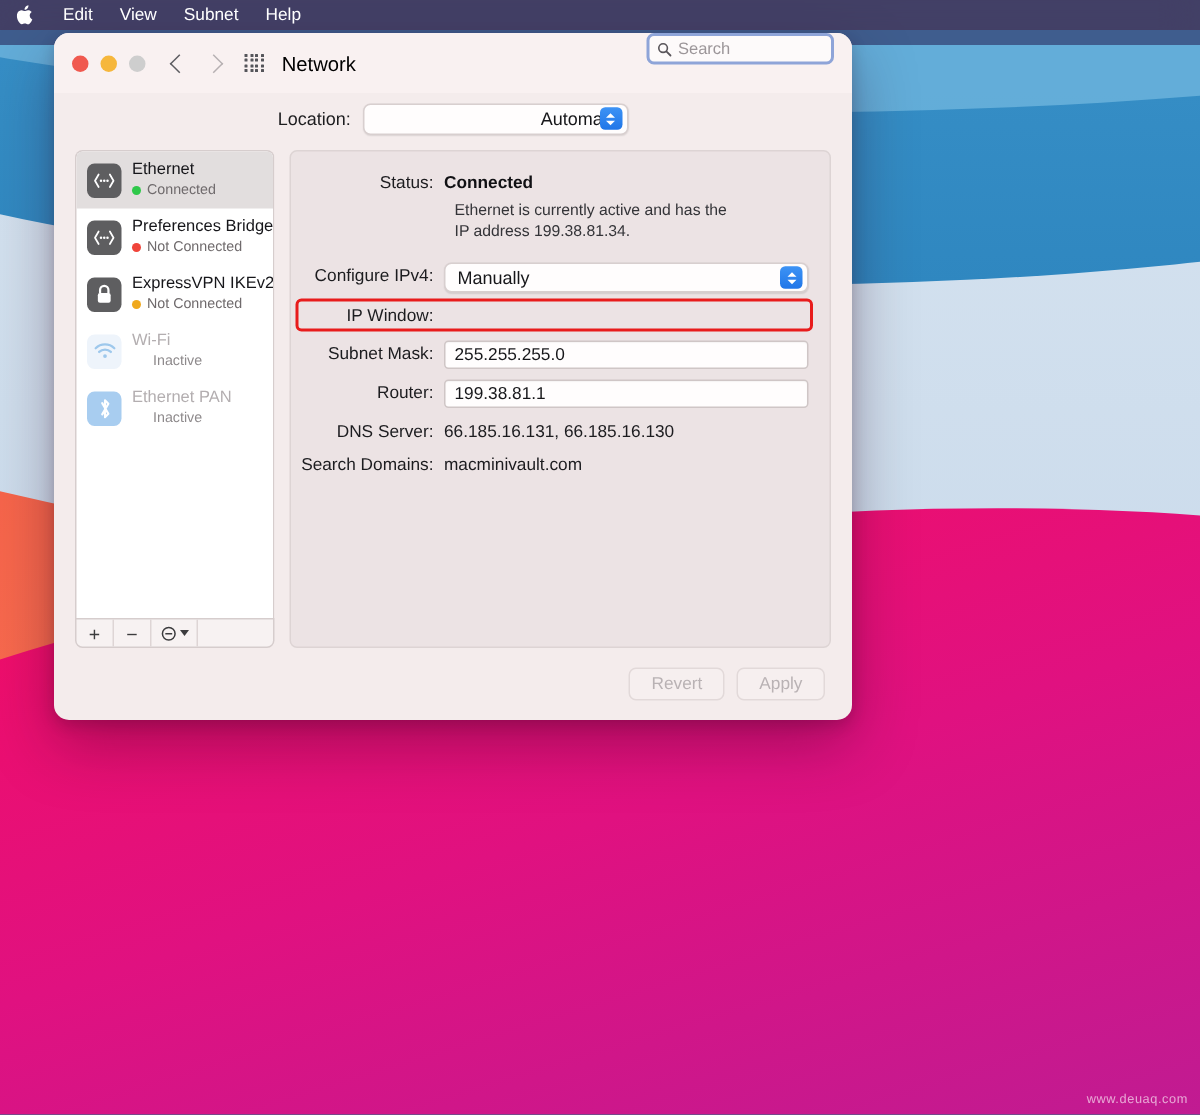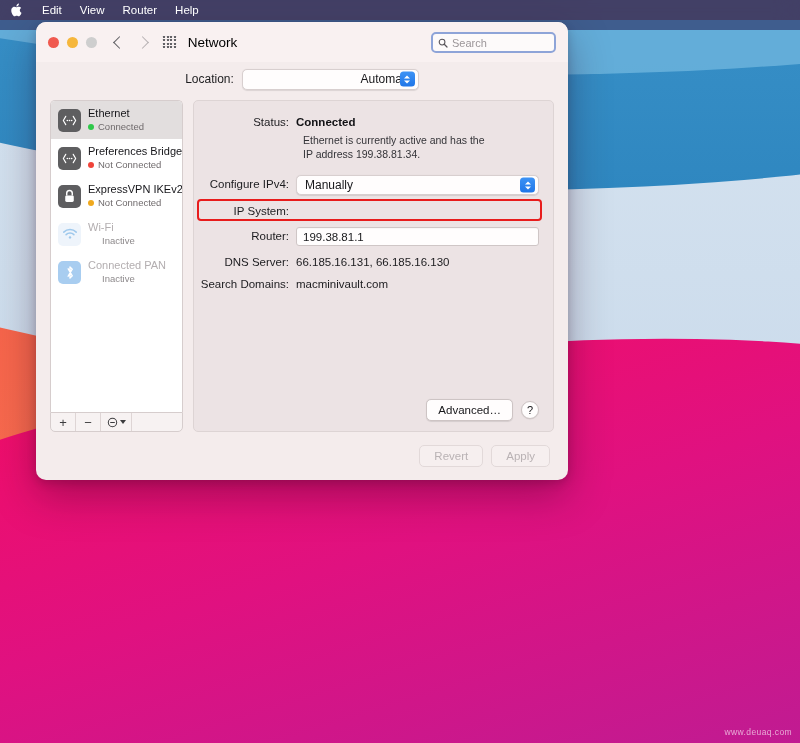--- a/index.html
+++ b/index.html
@@ -171,21 +171,21 @@
 
   #win-title {
     font-size: 13.5px;
     color: #000000;
     font-weight: 500;
   }
 
   #search-box {
     position: absolute;
     right: 12px;
-    top: 10px;
+    top: 0;
     width: 125px;
     height: 21px;
     background: #fdfafa;
     border-radius: 5px;
     border: 2px solid #8ea4d8;
     display: flex;
     align-items: center;
     padding: 0 5px;
   }
   #search-box svg { width: 10px; height: 10px; flex: none; }
@@ -484,21 +484,21 @@
 </div>
 
 <div id="menubar">
   <div class="apple-logo">
     <svg viewBox="0 0 24 28">
         <path d="M17.6 14.9c0-3.2 2.6-4.7 2.7-4.8-1.5-2.2-3.8-2.5-4.6-2.5-2-.2-3.8 1.1-4.8 1.1s-2.5-1.1-4.1-1.1c-2.1 0-4.1 1.2-5.2 3.1-2.2 3.8-.6 9.5 1.6 12.6 1.1 1.5 2.3 3.2 4 3.1 1.6-.1 2.2-1 4.1-1s2.5 1 4.2 1c1.7 0 2.8-1.5 3.9-3.1 1.2-1.8 1.7-3.5 1.7-3.6-.1 0-3.3-1.3-3.5-4.8zM14.6 5.2c.9-1.1 1.5-2.6 1.3-4.1-1.3.1-2.9.9-3.8 2-.8 1-1.5 2.5-1.3 4 1.4.1 2.9-.8 3.8-1.9z"></path>
       </svg>
   </div>
   <div class="menu-item">Edit</div>
   <div class="menu-item">View</div>
-  <div class="menu-item">Router</div>
+  <div class="menu-item">Subnet</div>
   <div class="menu-item">Help</div>
 </div>
 
 <div id="prefs-window">
 
   <div id="titlebar">
     <div class="traffic">
       <div class="tl red"></div>
       <div class="tl yellow"></div>
       <div class="tl green"></div>
@@ -620,21 +620,21 @@
           </div>
         </div>
 
         <div class="svc dim">
           <div class="svc-icon blue">
             <svg width="10" height="15" viewBox="0 0 10 16">
               <path d="M3 4 L7.4 11.6 L5 14 V2 L7.4 4.4 L3 12" fill="none" stroke="#fff" stroke-width="1.5" stroke-linejoin="round" stroke-linecap="round"></path>
             </svg>
           </div>
           <div class="svc-text">
-            <div class="svc-name">Connected PAN</div>
+            <div class="svc-name">Ethernet PAN</div>
             <div class="svc-status">Inactive</div>
           </div>
         </div>
 
       </div>
 
       <div id="sidebar-foot">
         <div class="sfbtn">+</div>
         <div class="sfbtn">−</div>
         <div class="sfbtn wide">
@@ -662,45 +662,45 @@
         <div class="popup" id="ipv4-popup">
           <span>Manually</span>
           <span class="stepper">
             <span class="car up"></span>
               <span class="car down"></span>
           </span>
         </div>
       </div>
 
       <div class="frow highlight">
-        <div class="flabel">IP System:</div>
-      </div>
-
+        <div class="flabel">IP Window:</div>
+      </div>
+
+      <div class="frow">
+        <div class="flabel">Subnet Mask:</div>
+        <div class="textfield">255.255.255.0</div>
+      </div>
 
       <div class="frow">
         <div class="flabel">Router:</div>
         <div class="textfield">199.38.81.1</div>
       </div>
 
       <div class="frow">
         <div class="flabel">DNS Server:</div>
         <div class="fvalue-plain">66.185.16.131, 66.185.16.130</div>
       </div>
 
       <div class="frow">
         <div class="flabel">Search Domains:</div>
         <div class="fvalue-plain">macminivault.com</div>
       </div>
 
       <div id="detail-spacer"></div>
 
-      <div id="detail-foot">
-        <div class="btn">Advanced…</div>
-        <div class="btn help">?</div>
-      </div>
     </div>
   </div>
 
   <div id="win-foot">
     <div class="btn disabled">Revert</div>
     <div class="btn disabled">Apply</div>
   </div>
 </div>
 
 <div id="watermark">www.deuaq.com</div>

